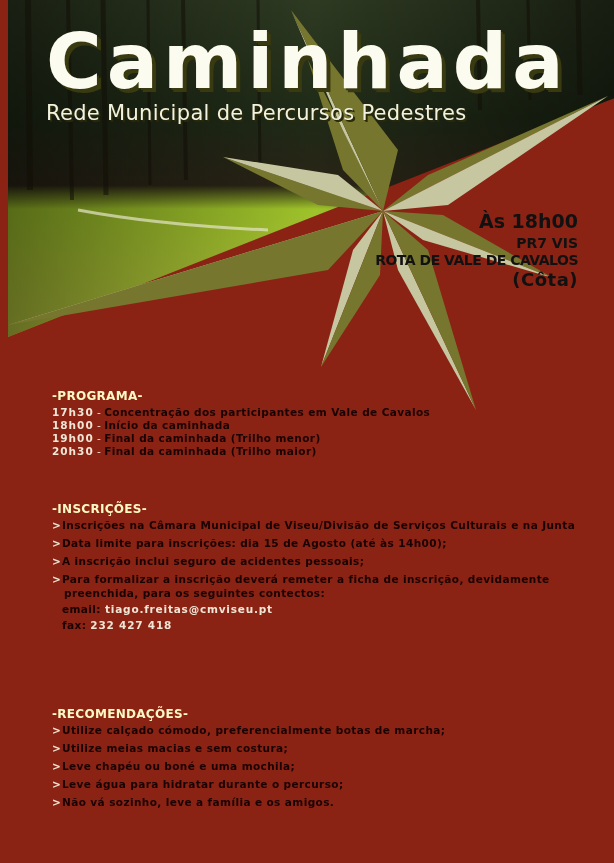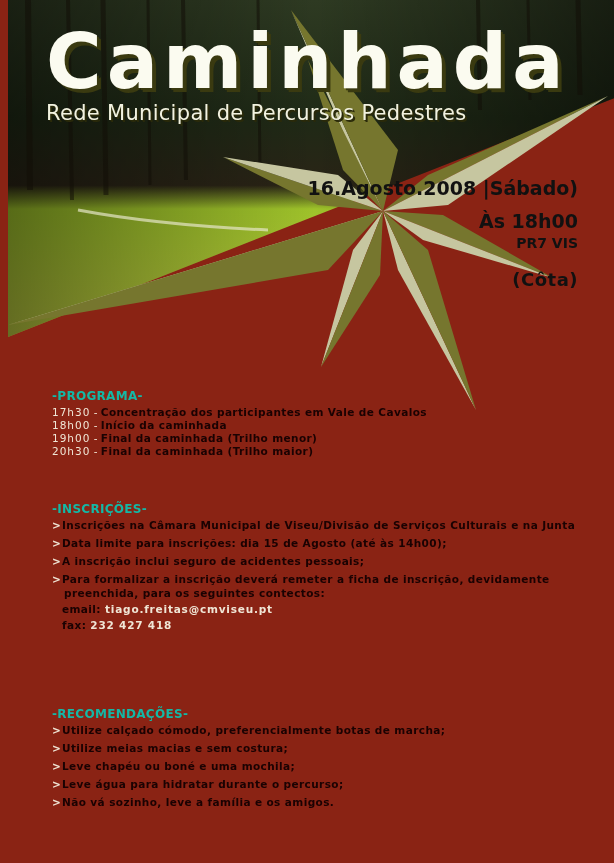--- a/index.html
+++ b/index.html
@@ -8,23 +8,23 @@
   .bg-svg { position:absolute; left:0; top:0; width:614px; height:863px; }
   .title { position:absolute; left:38px; top:24px; font-family:"DejaVu Sans", sans-serif; font-weight:bold; font-size:76px; letter-spacing:5px; color:#fbfbf0; line-height:1; text-shadow:4px 4px 0 #3a3a10, 2px 2px 0 #3a3a10; }
   .subtitle { position:absolute; left:38px; top:103px; font-family:"DejaVu Sans", sans-serif; font-size:21px; color:#f2f2e0; letter-spacing:0.3px; line-height:1; text-shadow:1px 1px 0 #2a2a0a, 2px 2px 0 #2a2a0a; }
   .event { position:absolute; right:44px; text-align:right; color:#111; font-weight:bold; font-family:"DejaVu Sans", sans-serif; line-height:1; }
   .event-date { top:179px; font-size:19px; }
   .event-time { top:212px; font-size:19px; }
   .event-code { top:236px; font-size:14px; }
   .event-route { top:253px; font-size:14px; letter-spacing:-0.5px; }
   .event-place { top:271px; font-size:18px; letter-spacing:0.5px; }
   .section { position:absolute; left:44px; font-size:10.5px; line-height:1; }
-  .section-title { font-weight:bold; color:#14b8a6; font-size:12px; letter-spacing:0.3px; margin-bottom:5px; }
+  .section-title { font-weight:bold; color:#fef9c3; font-size:12px; letter-spacing:0.3px; margin-bottom:5px; }
   .prog-row { height:13px; white-space:nowrap; }
-  .prog-time { color:#f0e6d6; font-weight:normal; letter-spacing:1px; }
+  .prog-time { color:#f0e6d6; font-weight:bold; letter-spacing:1px; }
   .prog-sep { color:#f0e6d6; }
   .prog-desc { color:#1a0202; font-weight:bold; letter-spacing:0.4px; }
   .bullet-row { white-space:nowrap; color:#1a0202; font-weight:bold; letter-spacing:0.4px; height:18px; }
   .bullet { color:#f0e6d6; display:inline-block; width:10px; }
   .indent { padding-left:10px; }
   .contact-label { color:#1a0202; font-weight:bold; }
   .contact-value { color:#f0e6d6; font-weight:bold; letter-spacing:0.8px; }
 </style>
 </head>
 <body>
@@ -89,23 +89,23 @@
       <polygon points="375,211 215,157 310,205" fill="#76762e"></polygon>
       <polygon points="375,211 215,157 330,175" fill="#c6c6a0"></polygon>
 
       <polygon points="375,211 300,60 335,170" fill="#76762e"></polygon>
     </g>
   </svg>
 
   <div class="title">Caminhada</div>
   <div class="subtitle">Rede Municipal de Percursos Pedestres</div>
 
-  <div class="event event-date">16.Agosto.2008 |Sábado)</div>
   <div class="event event-time">Às 18h00</div>
   <div class="event event-code">PR7 VIS</div>
+  <div class="event event-route">ROTA DE VALE DE CAVALOS</div>
   <div class="event event-place">(Côta)</div>
 
   <div class="section" style="top:390px;">
     <div class="section-title">-PROGRAMA-</div>
     <div class="prog-row">
       <span class="prog-time">17h30</span><span class="prog-sep"> - </span><span class="prog-desc">Concentração dos participantes em Vale de Cavalos</span>
     </div>
     <div class="prog-row">
       <span class="prog-time">18h00</span><span class="prog-sep"> - </span><span class="prog-desc">Início da caminhada</span>
     </div>

